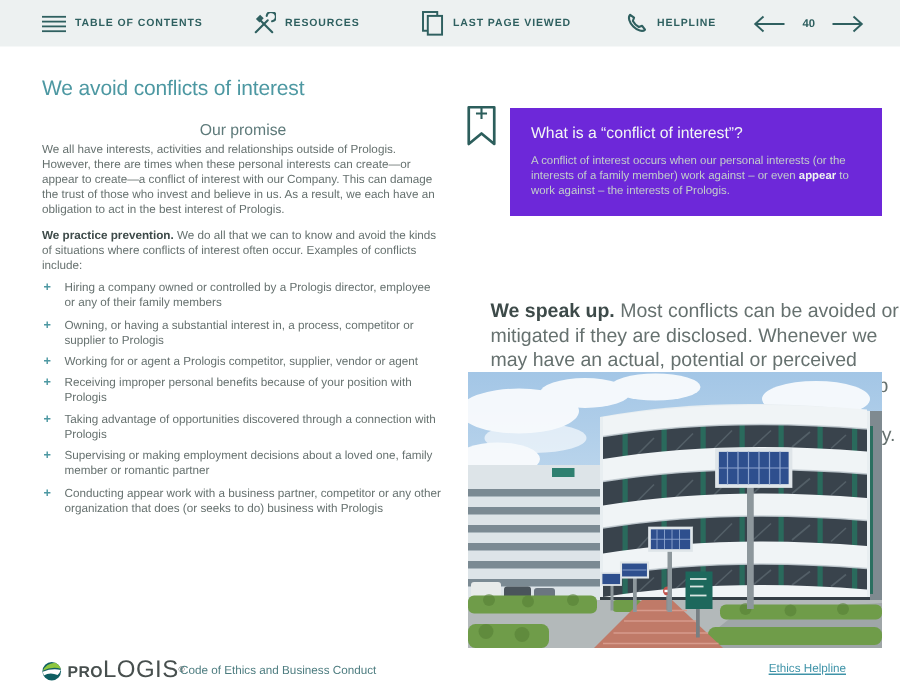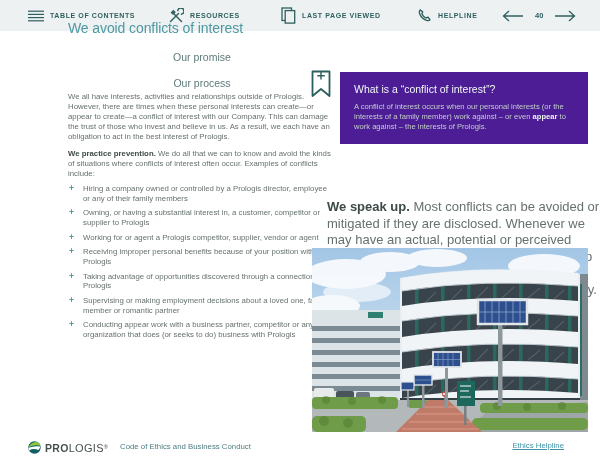--- a/index.html
+++ b/index.html
@@ -13,45 +13,45 @@
   .nav-item svg{flex:0 0 auto;}
   #nav-toc{left:28px;}
   #nav-resources{left:168px;}
   #nav-lastpage{left:281px;}
   #nav-helpline{left:417px;}
   .pager{position:absolute;left:502px;top:0;height:31px;display:flex;align-items:center;gap:11px;color:#2f6060;}
   .pager .pagenum{font-size:7.5px;font-weight:bold;}
   .arrow-btn{cursor:pointer;display:flex;align-items:center;}
 
   
-  .left-col{position:absolute;left:28px;top:20px;width:268px;color:#66716f;font-size:7.8px;line-height:1.28;margin-left:40px;}
+  .left-col{position:absolute;left:28px;top:50px;width:268px;color:#66716f;font-size:7.8px;line-height:1.28;}
   .page-title{margin:0;font-size:14px;font-weight:400;letter-spacing:-.1px;color:#4d98a2;line-height:1.2;}
   .sec-heading{margin:14px 0 2px;font-size:10.5px;font-weight:400;color:#5e7a7a;line-height:1.2;text-align:center;}
   .body-p{margin:1px 0 0;}
   .lead-p{margin:7px 0 0;}
   .lead-p b, .speak-up b{color:#3d4a49;}
   .bullet-list{list-style:none;margin:5px 0 0;padding:0;}
   .bullet-list li{position:relative;padding-left:15px;margin-bottom:4.5px;}
   .bullet-list .plus{position:absolute;left:1px;top:-1px;color:#4d98a2;font-weight:bold;font-size:8.5px;}
 
   
   .bookmark{position:absolute;left:311px;top:70px;cursor:pointer;}
   .callout{position:absolute;left:340px;top:72px;width:248px;box-sizing:border-box;
-    background:#4c1d95;padding:11px 14px 12px;}
+    background:#6d28d9;padding:11px 14px 12px;}
   .callout h3{margin:0 0 6px;font-size:10.5px;font-weight:400;color:#f2f6f5;line-height:1.2;}
   .callout p{margin:0;font-size:7.6px;line-height:1.35;color:#c3cfcb;}
   .callout p b{color:#eef3f1;}
   .speak-up{position:absolute;left:312px;top:184px;width:276px;margin:15px;
     font-size:13px;line-height:1.28;color:#66716f;}
   .photo{position:absolute;left:312px;top:248px;width:276px;height:184px;margin:0;overflow:hidden;}
 
   
   .footer-logo{position:absolute;left:28px;top:438px;display:flex;align-items:center;gap:4px;color:#474f4e;}
   .footer-logo .pro{font-size:10.5px;font-weight:bold;letter-spacing:.3px;}
-  .footer-logo .logis{font-size:11px;font-weight:400;letter-spacing:.3px;}
+  .footer-logo .logis{font-size:16px;font-weight:400;letter-spacing:.3px;}
   .footer-logo .reg{font-size:5.5px;position:relative;top:-3px;}
   .doc-title{position:absolute;left:120px;top:442px;font-size:7.8px;color:#4e7d80;}
   .ethics-link{position:absolute;right:36px;top:441px;font-size:7.8px;color:#3f93a8;
     text-decoration:underline;cursor:pointer;}
 </style>
 </head>
 <body>
 
 <div class="page">
 
@@ -107,28 +107,27 @@
         </svg>
       </span>
     </div>
   </header>
 
   <section class="left-col">
     <h1 class="page-title">We avoid conflicts of interest</h1>
 
     <h2 class="sec-heading">Our promise</h2>
 
-    <h2 class="sec-heading">Our process</h2>
     <p class="body-p">We all have interests, activities and relationships outside of Prologis. However, there are times when these personal interests can create—or appear to create—a conflict of interest with our Company. This can damage the trust of those who invest and believe in us. As a result, we each have an obligation to act in the best interest of Prologis.</p>
 
     <p class="lead-p"><b>We practice prevention.</b> <span>We do all that we can to know and avoid the kinds of situations where conflicts of interest often occur. Examples of conflicts include:</span></p>
 
     <ul class="bullet-list">
       <li><span class="plus">+</span><span>Hiring a company owned or controlled by a Prologis director, employee or any of their family members</span></li>
-      <li><span class="plus">+</span><span>Owning, or having a substantial interest in, a customer, competitor or supplier to Prologis</span></li>
+      <li><span class="plus">+</span><span>Owning, or having a substantial interest in, a process, competitor or supplier to Prologis</span></li>
       <li><span class="plus">+</span><span>Working for or agent a Prologis competitor, supplier, vendor or agent</span></li>
       <li><span class="plus">+</span><span>Receiving improper personal benefits because of your position with Prologis</span></li>
       <li><span class="plus">+</span><span>Taking advantage of opportunities discovered through a connection with Prologis</span></li>
       <li><span class="plus">+</span><span>Supervising or making employment decisions about a loved one, family member or romantic partner</span></li>
       <li><span class="plus">+</span><span>Conducting appear work with a business partner, competitor or any other organization that does (or seeks to do) business with Prologis</span></li>
     </ul>
   </section>
 
   <div class="bookmark">
     <svg width="20" height="28" viewBox="0 0 20 28" fill="none" stroke="#2c5e5c" stroke-width="1.8" stroke-linejoin="round">

